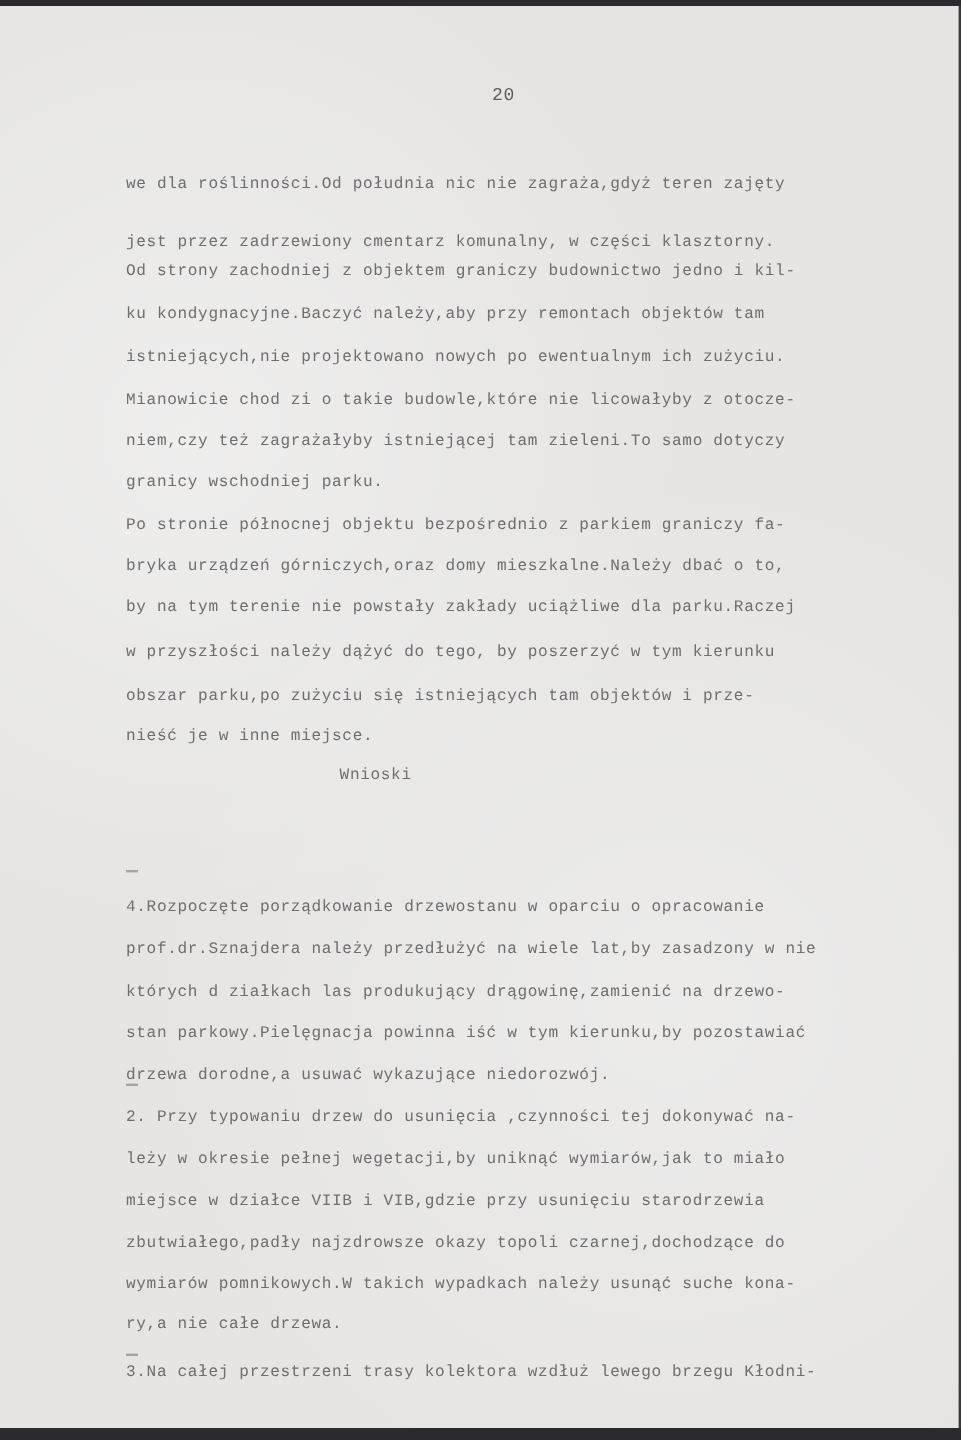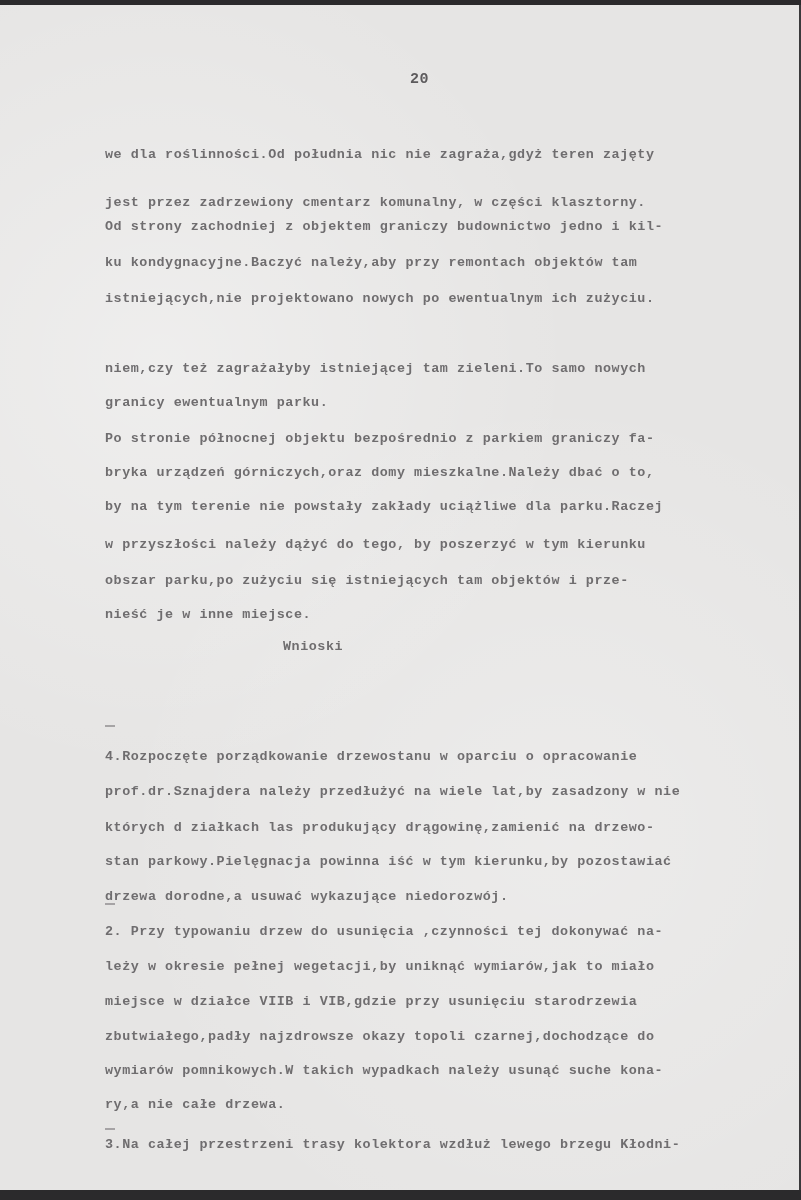--- a/index.html
+++ b/index.html
@@ -11,21 +11,21 @@
     .page {
       position: absolute; left: 0; top: 5px; width: 799px; height: 1185px;
       background: #e6e5e4;
       background-image:
         radial-gradient(circle at 20% 30%, rgba(255,255,255,0.35), transparent 40%),
         radial-gradient(circle at 70% 70%, rgba(255,255,255,0.25), transparent 45%);
     }
     .right-edge { position:absolute; right:0; top:5px; width:2px; height:1185px; background:#3a393b; }
     .typed {
       font-family: "Liberation Mono", "DejaVu Sans Mono", monospace;
-      font-weight: bold;
+      font-weight: normal;
       color: #6f6d6f;
       font-size: 13.4px;
       letter-spacing: 0.55px;
       white-space: pre;
       position: absolute;
     }
     .page-number { left: 410px; top: 66px; font-size: 15px; color:#5d5b5d; }
     .line { left: 105px; margin-top: 38px; }
     .heading { left: 283px; }
     .underline-mark { position:absolute; height:2px; background:#8a888a; opacity:0.7; }
@@ -34,22 +34,23 @@
 <body>
 
 <div class="page">
   <div class="typed page-number">20</div>
 
   <div class="typed line" style="top:104px">we dla roślinności.Od południa nic nie zagraża,gdyż teren zajęty</div>
   <div class="typed line" style="top:152px">jest przez zadrzewiony cmentarz komunalny, w części klasztorny.</div>
   <div class="typed line" style="top:176px">Od strony zachodniej z objektem graniczy budownictwo jedno i kil-</div>
   <div class="typed line" style="top:212px">ku kondygnacyjne.Baczyć należy,aby przy remontach objektów tam</div>
   <div class="typed line" style="top:248px">istniejących,nie projektowano nowych po ewentualnym ich zużyciu.</div>
-  <div class="typed line" style="top:318px">niem,czy też zagrażałyby istniejącej tam zieleni.To samo nowych</div>
-  <div class="typed line" style="top:352px">granicy ewentualnym parku.</div>
+  <div class="typed line" style="top:284px">Mianowicie chod zi o takie budowle,które nie licowałyby z otocze-</div>
+  <div class="typed line" style="top:318px">niem,czy też zagrażałyby istniejącej tam zieleni.To samo dotyczy</div>
+  <div class="typed line" style="top:352px">granicy wschodniej parku.</div>
 
   <div class="typed line" style="top:388px">Po stronie północnej objektu bezpośrednio z parkiem graniczy fa-</div>
   <div class="typed line" style="top:422px">bryka urządzeń górniczych,oraz domy mieszkalne.Należy dbać o to,</div>
   <div class="typed line" style="top:456px">by na tym terenie nie powstały zakłady uciążliwe dla parku.Raczej</div>
   <div class="typed line" style="top:494px">w przyszłości należy dążyć do tego, by poszerzyć w tym kierunku</div>
   <div class="typed line" style="top:530px">obszar parku,po zużyciu się istniejących tam objektów i prze-</div>
   <div class="typed line" style="top:564px">nieść je w inne miejsce.</div>
 
   <div class="typed heading" style="top:634px">Wnioski</div>
 

